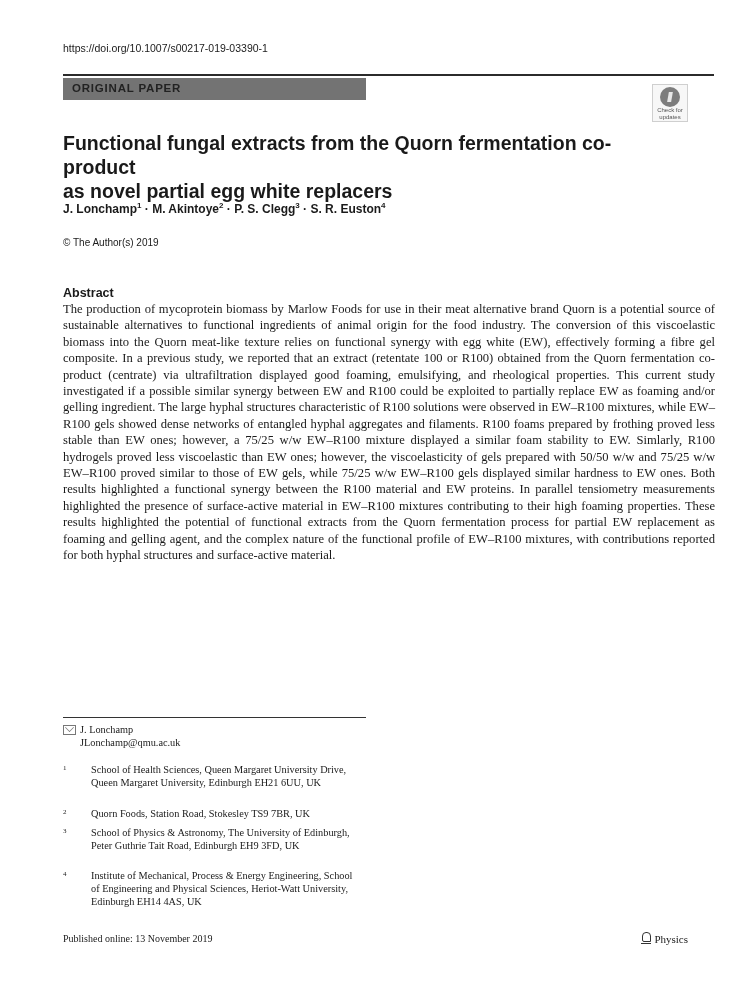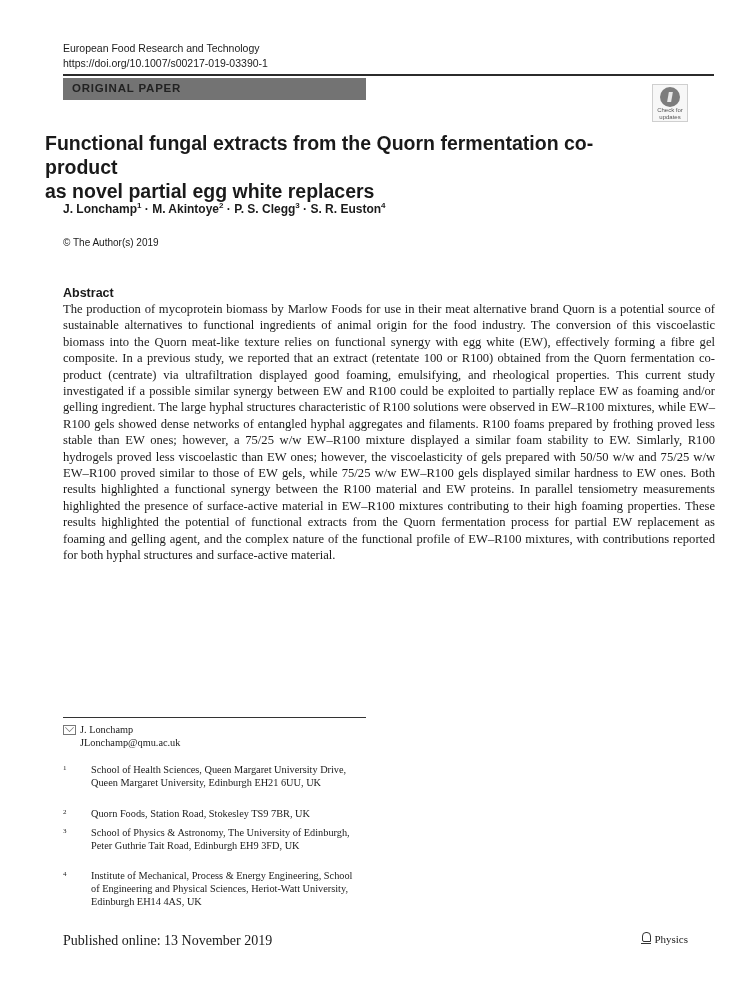--- a/index.html
+++ b/index.html
@@ -10,48 +10,47 @@
   .journal { position:absolute; left:63px; top:41px; font-size:10.5px; line-height:15px; }
   .rule-top { position:absolute; left:63px; top:74px; width:651px; height:2px; background:#2b2b2b; }
   .banner { position:absolute; left:63px; top:78px; width:303px; height:22px; background:#737373; }
   .banner span { position:absolute; left:9px; top:4px; font-size:11.5px; font-weight:bold; letter-spacing:0.8px; color:#222; }
 
   .cfu { position:absolute; left:652px; top:84px; width:34px; height:36px; border:1px solid #cfcfcf; background:#f7f7f7; text-align:center; }
   .cfu .logo { width:20px; height:20px; border-radius:50%; background:#7d7d7d; margin:2px auto 0; position:relative; }
   .cfu .logo:after { content:""; position:absolute; left:8px; top:5px; width:4px; height:10px; background:#e8e8e8; transform:skewX(-10deg); }
   .cfu .txt { font-size:6px; line-height:6.5px; color:#555; }
 
-  .title { position:absolute; left:45px; top:131px; width:600px; font-size:19.5px; line-height:24px; font-weight:bold; color:#1a1a1a; }
+  .title { position:absolute; left:63px; top:131px; width:600px; font-size:19.5px; line-height:24px; font-weight:bold; color:#1a1a1a; }
   .authors { position:absolute; left:63px; top:201px; font-size:12px; font-weight:bold; }
   .authors sup { font-size:8px; }
   .dates { position:absolute; left:63px; top:236px; font-size:10px; line-height:13px; }
 
   .abs-head { position:absolute; left:63px; top:286px; font-size:12.5px; font-weight:bold; }
   .abstract { position:absolute; left:63px; top:301px; width:652px; font-size:12.6px; line-height:16.4px; text-align:justify; }
 
   .rule-foot { position:absolute; left:63px; top:717px; width:303px; height:1px; background:#333; }
   .corr { position:absolute; left:63px; top:723px; font-size:10.3px; line-height:13px; }
   .corr .env { position:absolute; left:0; top:2px; width:11px; height:8px; border:1px solid #777; }
   .corr .env:before { content:""; position:absolute; left:1px; top:-3px; width:8px; height:8px; border-right:1px solid #777; border-bottom:1px solid #777; transform:rotate(45deg) scale(0.7); }
   .corr .lines { margin-left:17px; }
 
   .aff { position:absolute; left:63px; width:300px; font-size:10.3px; line-height:13px; }
   .aff .num { position:absolute; left:0; top:-1px; font-size:7px; }
   .aff .body { margin-left:28px; }
 
-  .published { position:absolute; left:63px; top:933px; font-size:14px; }
+  .published { position:absolute; left:63px; top:933px; font-size:10px; }
   .springer { position:absolute; right:65px; top:931px; font-size:11px; }
   .springer .horse { display:inline-block; width:10px; height:11px; border-bottom:1px solid #333; margin-right:3px; position:relative; top:1px; }
   .springer .horse:before { content:""; position:absolute; left:1px; top:0; width:7px; height:8px; border:1px solid #333; border-radius:4px 4px 0 2px; }
 </style>
 </head>
 <body>
 
 <div class="journal sans">
-  <div>European Food Research and Technology</div>
   <div>https://doi.org/10.1007/s00217-019-03390-1</div>
 </div>
 <div class="rule-top"></div>
 <div class="banner sans">
   <span>ORIGINAL PAPER</span>
 </div>
 
 <div class="cfu sans">
   <div class="logo"></div>
   <div class="txt">Check for</div>

